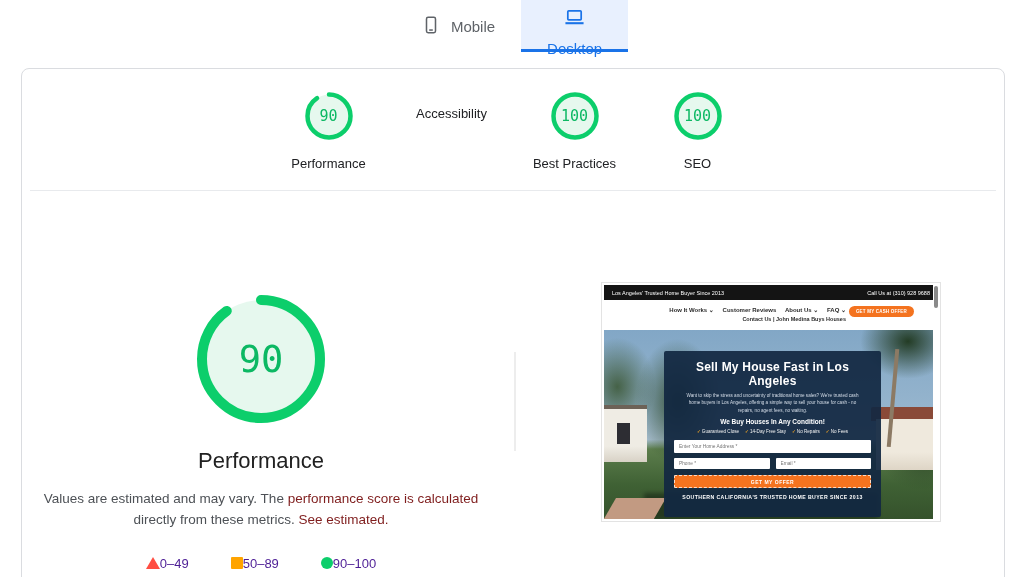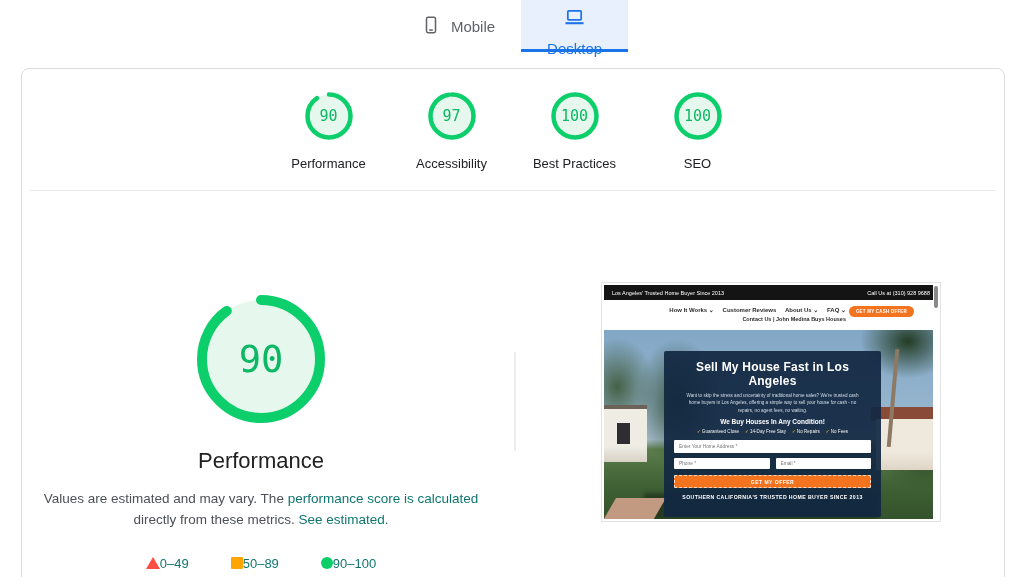--- a/index.html
+++ b/index.html
@@ -29,23 +29,23 @@
 
   .hr { position:absolute; top:121px; left:8px; right:8px; height:1px; background:#e8eaed; }
 
   
   .left-col { position:absolute; top:121px; left:0; width:478px; text-align:center; }
   .big-gauge { position:relative; width:130px; height:130px; margin:104px auto 0; }
   .big-num { position:absolute; inset:0; display:flex; align-items:center; justify-content:center;
     font-family:"DejaVu Sans Mono", monospace; font-size:37px; color:#0cb863; }
   .big-label { margin-top:24px; font-size:22px; color:#212121; }
   .note { margin:15px auto 0; width:440px; font-size:13.5px; line-height:1.55; color:#4d5156; }
-  .note a { color:#0f766e; text-decoration:none; cursor:pointer;margin-top:8px; }
+  .note a { color:#7f1d1d; text-decoration:none; cursor:pointer;margin-top:8px; }
   .legend { margin-top:25px; display:flex; justify-content:center; gap:42px; }
-  .legend-item { display:flex; align-items:center; font-size:13px; color:#0f766e; }
+  .legend-item { display:flex; align-items:center; font-size:13px; color:#4c1d95; }
   .tri { width:0; height:0; border-left:7px solid transparent; border-right:7px solid transparent;
     border-bottom:12px solid #ff4e42; }
   .sq { width:12px; height:12px; background:#ffa400; border-radius:1px; }
   .dot { width:12px; height:12px; background:#0cce6b; border-radius:50%; }
 
   
   .vdiv { position:absolute; left:492px; top:283px; width:2px; height:99px; background:#ededed; }
 
   
   .preview { position:absolute; left:579px; top:213px; width:340px; height:240px;
@@ -138,27 +138,20 @@
       <div class="gauge-wrap">
         <svg width="50" height="50" viewBox="0 0 50 50">
           <circle cx="25" cy="25" r="21.5" fill="#e6f8ee" stroke="none"></circle>
           <circle class="arc" cx="25" cy="25" r="21.5" fill="none" stroke="#0cce6b" stroke-width="4.5" stroke-linecap="round" transform="rotate(-90 25 25)" stroke-dasharray="121.579635693925 135.0884841043611"></circle>
         </svg>
         <div class="gauge-num">90</div>
       </div>
       <div class="gauge-label">Performance</div>
     </div>
     <div class="gauge-col">
-      <div class="gauge-wrap">
-        <svg width="50" height="50" viewBox="0 0 50 50">
-          <circle cx="25" cy="25" r="21.5" fill="#e6f8ee" stroke="none"></circle>
-          <circle class="arc" cx="25" cy="25" r="21.5" fill="none" stroke="#0cce6b" stroke-width="4.5" stroke-linecap="round" transform="rotate(-90 25 25)" stroke-dasharray="131.03582958123027 135.0884841043611"></circle>
-        </svg>
-        <div class="gauge-num">97</div>
-      </div>
       <div class="gauge-label">Accessibility</div>
     </div>
     <div class="gauge-col">
       <div class="gauge-wrap">
         <svg width="50" height="50" viewBox="0 0 50 50">
           <circle cx="25" cy="25" r="21.5" fill="#e6f8ee" stroke="none"></circle>
           <circle class="arc" cx="25" cy="25" r="21.5" fill="none" stroke="#0cce6b" stroke-width="4.5" stroke-linecap="round" transform="rotate(-90 25 25)" stroke-dasharray="135.0884841043611 135.0884841043611"></circle>
         </svg>
         <div class="gauge-num">100</div>
       </div>

